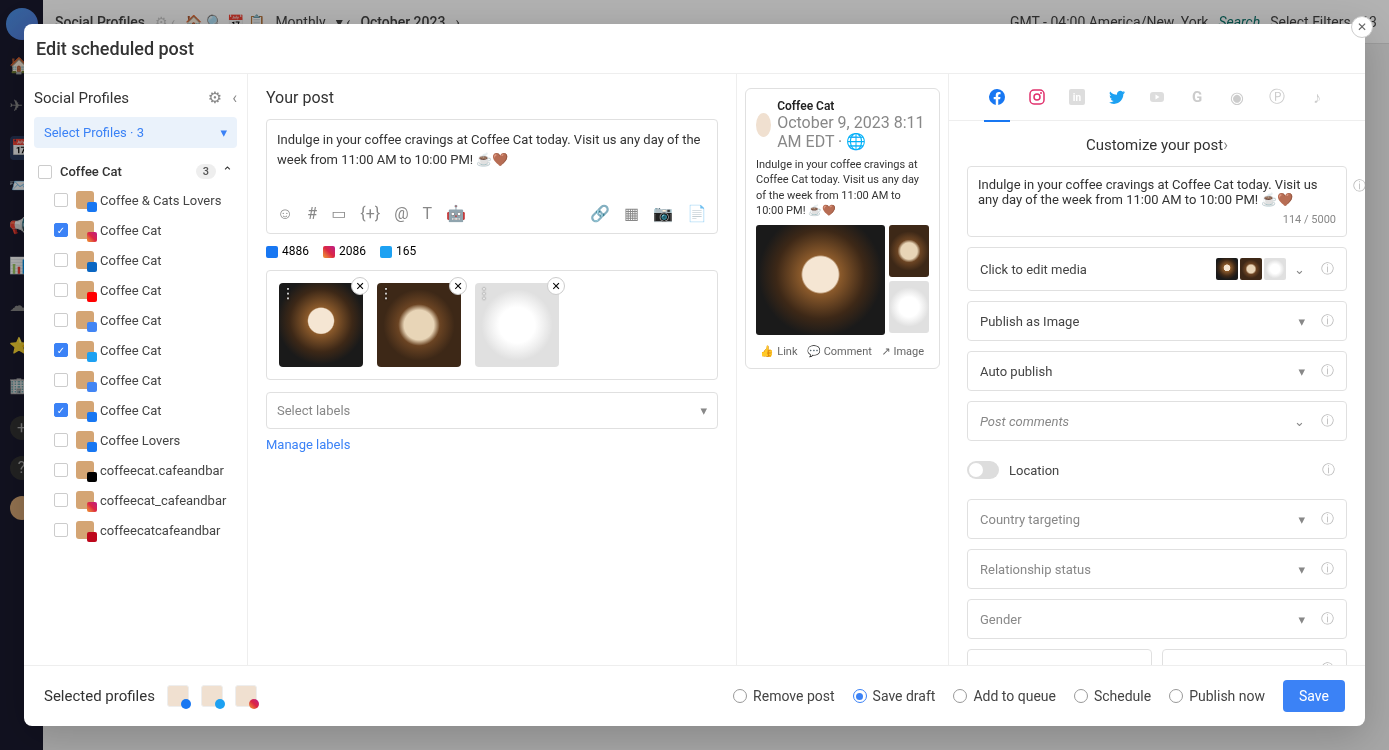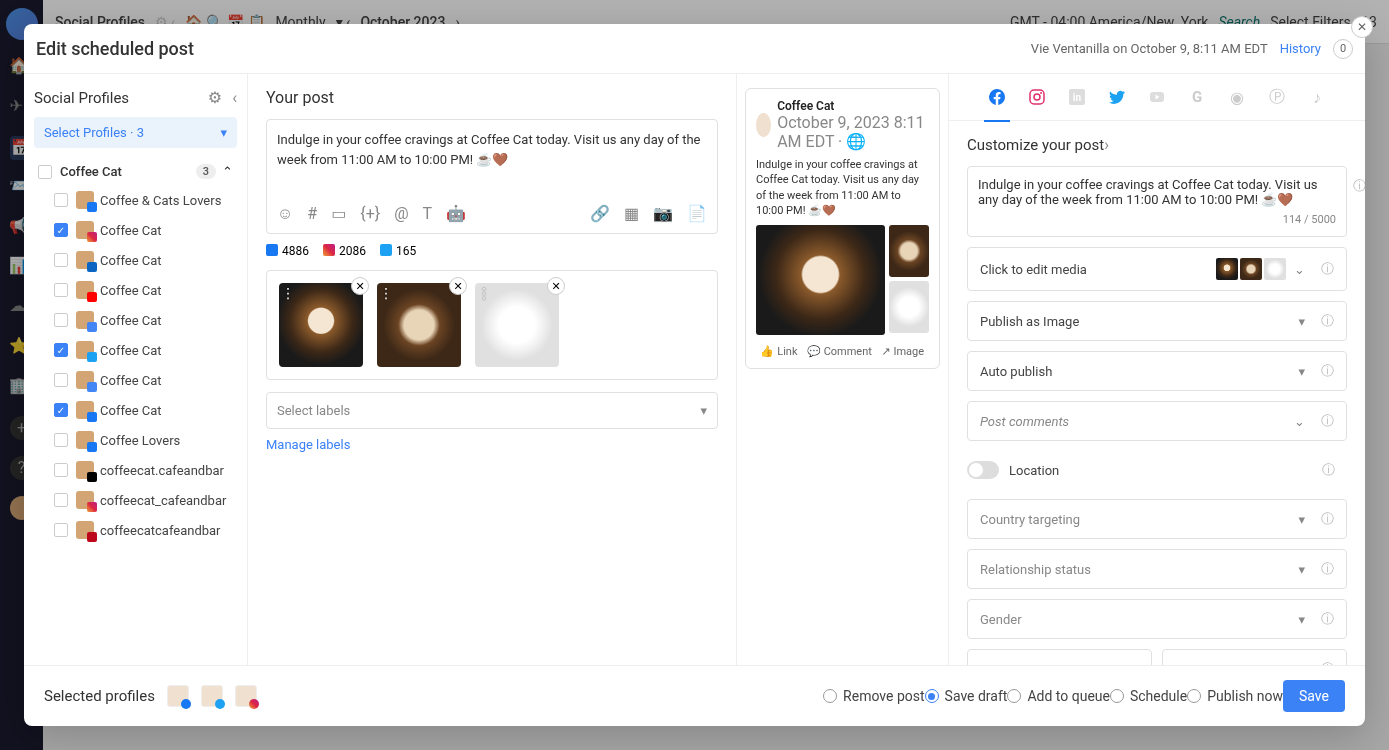--- a/index.html
+++ b/index.html
@@ -39,21 +39,21 @@
 .profile-item .pic .net { position: absolute; right: -3px; bottom: -3px; width: 10px; height: 10px; border-radius: 2px; }
 .profile-group-header .cb { width: 14px; height: 14px; border: 1px solid #ccc; border-radius: 2px; margin-right: 8px; flex-shrink: 0; }
 
 .middle-panel { flex: 1; border-right: 1px solid #eee; padding: 14px 18px; overflow-y: auto; }
 .middle-title { font-size: 16px; color: #333; margin-bottom: 12px; }
 .post-editor { border: 1px solid #e0e0e0; border-radius: 4px; padding: 10px; }
 .post-text { font-size: 13px; color: #333; line-height: 1.5; min-height: 60px; }
 .editor-toolbar { display: flex; align-items: center; justify-content: space-between; margin-top: 14px; }
 .editor-toolbar .tool-group { display: flex; gap: 14px; align-items: center; color: #888; font-size: 16px; }
 .counters { display: flex; gap: 14px; margin-top: 10px; font-size: 12px; }
-.counter { display: flex; align-items: flex-start; gap: 4px; }
+.counter { display: flex; align-items: flex-end; gap: 4px; }
 .media-grid { border: 1px solid #e0e0e0; border-radius: 4px; padding: 12px; margin-top: 12px; display: flex; gap: 14px; }
 .media-item { width: 84px; height: 84px; border-radius: 4px; position: relative; background-size: cover; background-position: center; }
 .media-item .remove { position: absolute; right: -6px; top: -6px; width: 18px; height: 18px; background: #fff; border: 1px solid #ccc; border-radius: 50%; font-size: 11px; display: flex; align-items: center; justify-content: center; cursor: pointer; }
 .media-item .drag { position: absolute; left: 2px; top: 2px; color: #fff; text-shadow: 0 0 2px #000; font-size: 14px; }
 .labels-select { border: 1px solid #e0e0e0; border-radius: 4px; padding: 10px; margin-top: 12px; display: flex; justify-content: space-between; align-items: center; font-size: 13px; color: #888; cursor: pointer; }
 .manage-labels { color: #3b82f6; font-size: 13px; margin-top: 8px; cursor: pointer; display: inline-block; }
 
 .preview-panel { width: 212px; padding: 14px 8px; overflow-y: auto; border-right: 1px solid #eee; }
 .preview-card { border: 1px solid #e0e0e0; border-radius: 6px; padding: 10px; font-size: 11px; }
 .preview-header { display: flex; gap: 6px; align-items: center; margin-bottom: 6px; }
@@ -65,38 +65,38 @@
 .preview-big { width: 130px; height: 110px; border-radius: 3px; }
 .preview-col { display: flex; flex-direction: column; gap: 4px; }
 .preview-small { width: 40px; height: 52px; border-radius: 3px; }
 .preview-actions { display: flex; justify-content: space-around; margin-top: 10px; font-size: 11px; color: #666; }
 
 .right-panel { width: 416px; display: flex; flex-direction: column; overflow: hidden; }
 .social-tabs { display: flex; justify-content: center; gap: 22px; padding: 14px 0; border-bottom: 1px solid #eee; }
 .social-tab { width: 18px; height: 18px; display: flex; align-items: center; justify-content: center; cursor: pointer; position: relative; }
 .social-tab.active::after { content: ""; position: absolute; bottom: -16px; left: -4px; right: -4px; height: 2px; background: #1877f2; }
 .customize-body { flex: 1; overflow-y: auto; padding: 14px 18px; }
-.customize-header { display: flex; justify-content: flex-start; align-items: center; margin-bottom: 12px; }
+.customize-header { display: flex; justify-content: center; align-items: center; margin-bottom: 12px; }
 .customize-title { font-size: 15px; color: #333; }
 .custom-text-box { border: 1px solid #e0e0e0; border-radius: 4px; padding: 10px; font-size: 13px; color: #333; position: relative; }
 .char-count { text-align: right; font-size: 11px; color: #888; margin-top: 6px; }
 .option-row { border: 1px solid #e0e0e0; border-radius: 4px; padding: 10px 12px; margin-top: 10px; display: flex; align-items: center; justify-content: space-between; font-size: 13px; color: #444; }
 .option-row .info-icon { color: #bbb; margin-left: 8px; }
 .option-row .chev { color: #888; }
 .toggle { width: 32px; height: 18px; background: #ddd; border-radius: 10px; position: relative; }
 .toggle::after { content: ""; width: 14px; height: 14px; background: #fff; border-radius: 50%; position: absolute; left: 2px; top: 2px; }
 .age-row { display: flex; gap: 10px; margin-top: 10px; }
 .age-row .option-row { flex: 1; margin-top: 0; }
 .media-thumbs { display: flex; gap: 2px; }
 .media-thumbs .t { width: 22px; height: 22px; border-radius: 2px; }
 
 .modal-footer { border-top: 1px solid #eee; padding: 14px 20px; display: flex; align-items: center; justify-content: space-between; }
 .selected-profiles { display: flex; align-items: center; gap: 12px; font-size: 15px; color: #333; justify-content: space-between; }
 .selected-profiles .badge { width: 22px; height: 22px; background: #f0e0d0; border: 1px solid #eee; border-radius: 3px; position: relative; }
-.footer-actions { display: flex; align-items: center; font-size: 14px; color: #444; }
+.footer-actions { display: flex; align-items: center; gap: 18px; font-size: 14px; color: #444; }
 .radio { display: flex; align-items: center; gap: 6px; cursor: pointer; }
 .radio .r { width: 14px; height: 14px; border: 1.5px solid #999; border-radius: 50%; display: flex; align-items: center; justify-content: center; }
 .radio.selected .r { border-color: #3b82f6; }
 .radio.selected .r::after { content: ""; width: 7px; height: 7px; background: #3b82f6; border-radius: 50%; }
 .save-btn { background: #3b82f6; color: #fff; padding: 8px 16px; border-radius: 4px; cursor: pointer; font-size: 14px; }
 
 
 .coffee1 { background: radial-gradient(circle at 50% 45%, #f5e6d3 20%, #8b5a2b 22%, #3d2817 50%, #1a1a1a 70%); }
 .coffee2 { background: radial-gradient(circle at 50% 50%, #e8d5b7 25%, #6b4423 35%, #3d2817 60%); }
 .coffee3 { background: radial-gradient(circle at 50% 50%, #fff 30%, #f0f0f0 45%, #e0e0e0 60%); }
@@ -143,25 +143,20 @@
   <span>Select Filters · 13</span>
 </div>
 
 <div class="modal-overlay"></div>
 
 <div class="modal">
   <div class="close-icon">✕</div>
 
   <div class="modal-header">
     <div class="modal-title">Edit scheduled post</div>
-    <div class="modal-meta">
-      <span>Vie Ventanilla on October 9, 8:11 AM EDT</span>
-      <span class="history-link">History</span>
-      <span class="count-badge">0</span>
-    </div>
   </div>
 
   <div class="modal-body">
 
     <div class="left-panel">
       <div class="left-panel-header">
         <div class="left-panel-title">Social Profiles</div>
         <div class="left-panel-icons">
           <span>⚙</span>
           <span>‹</span>

